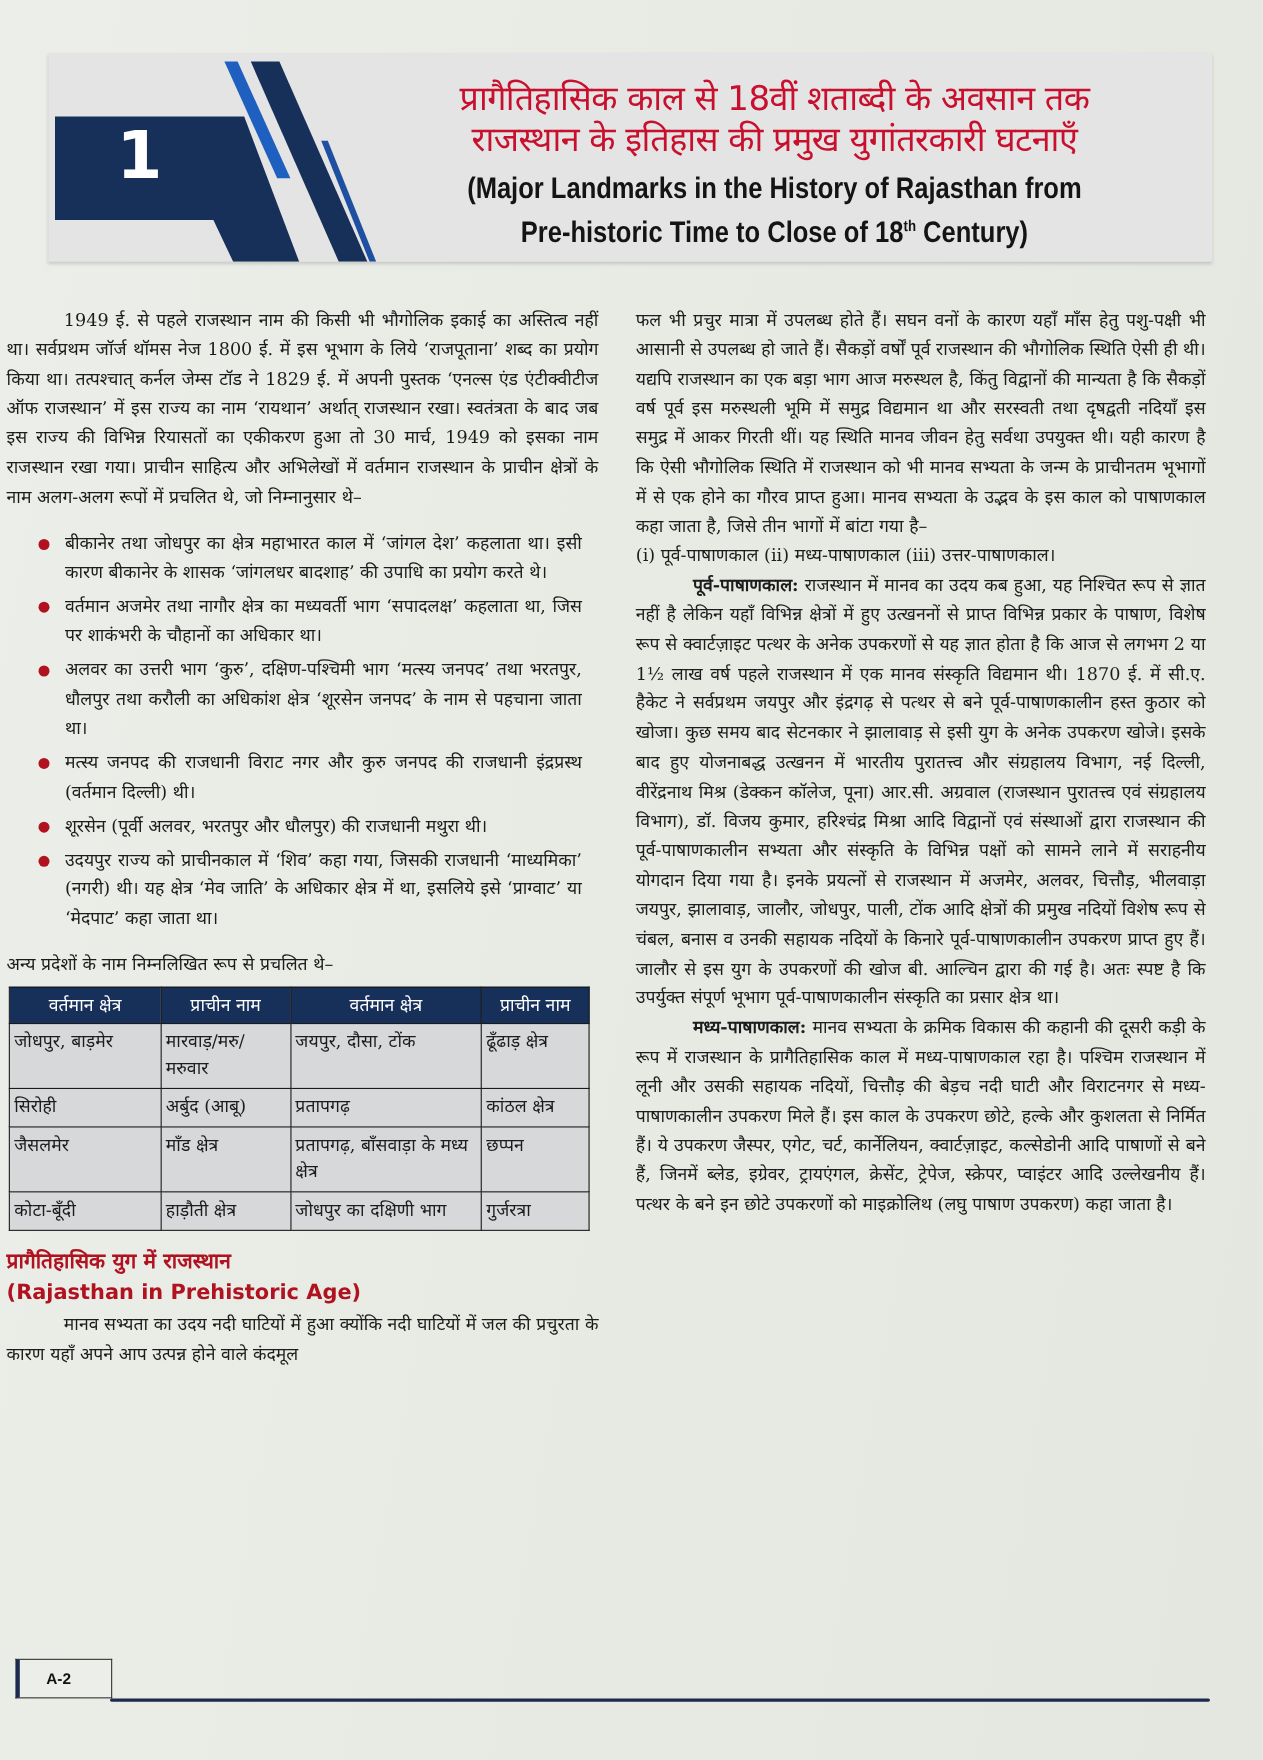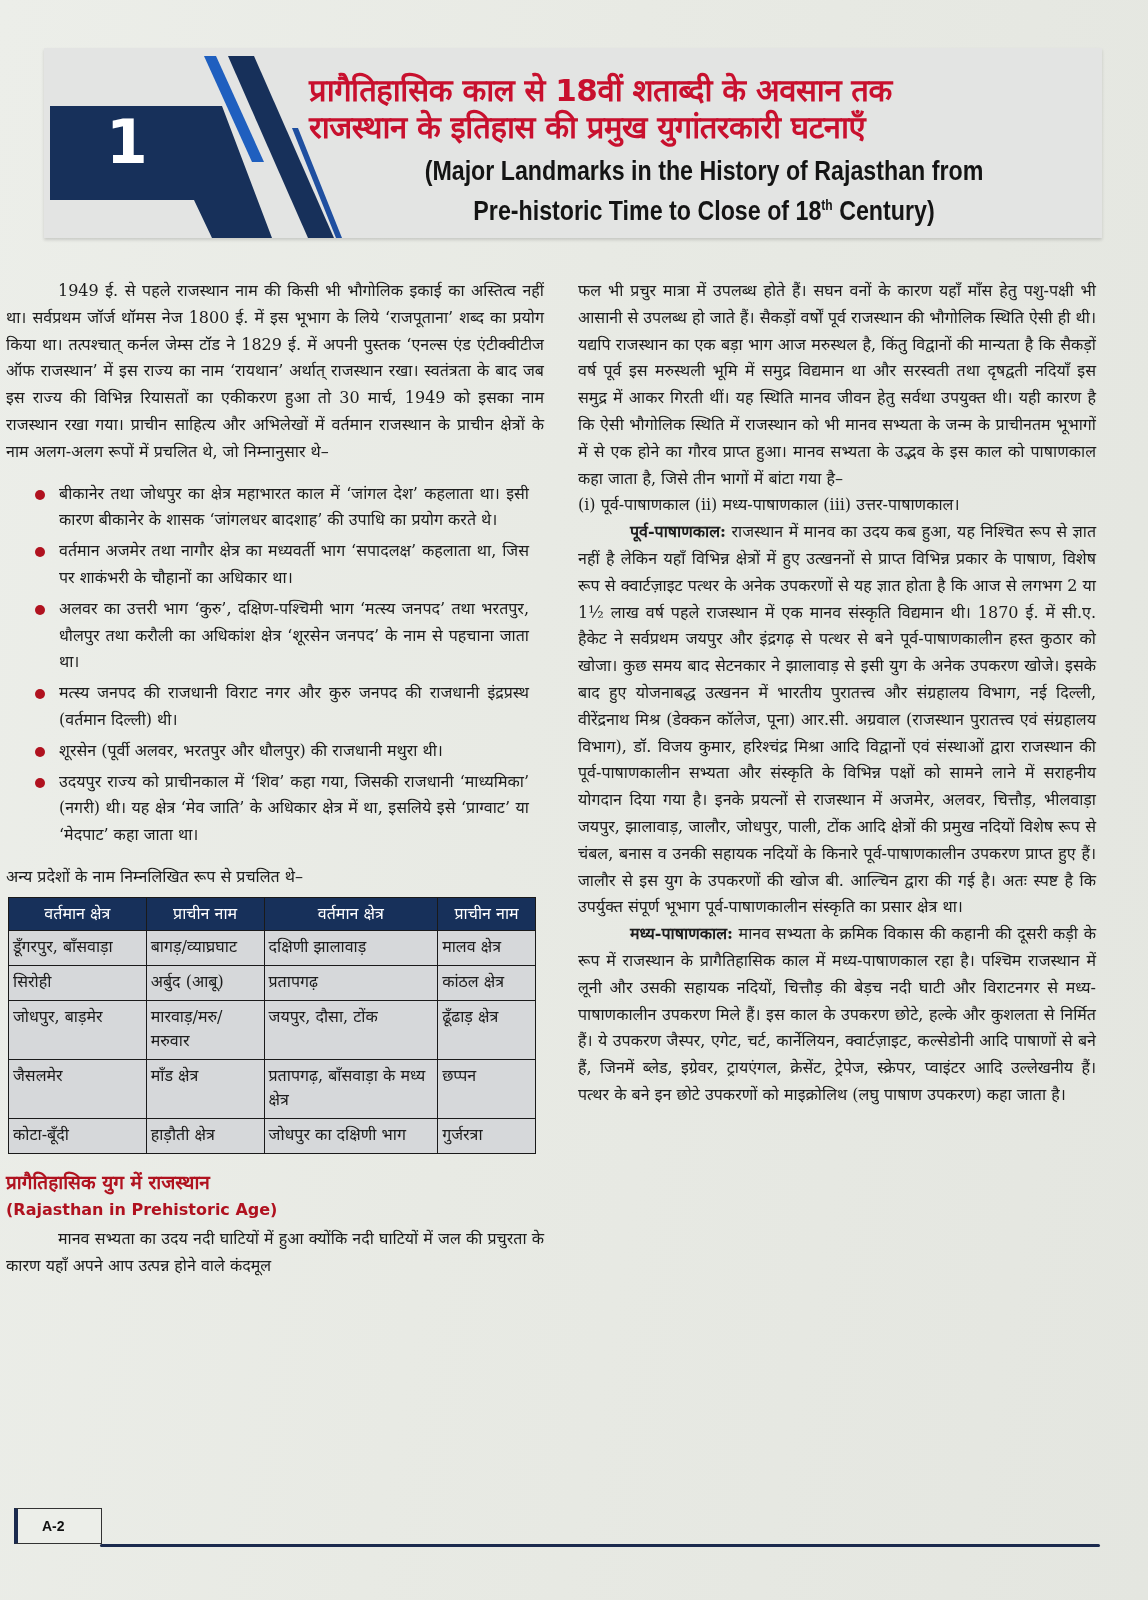--- a/index.html
+++ b/index.html
@@ -23,22 +23,22 @@
     box-shadow: 0 2px 3px rgba(0,0,0,0.15);
   }
   .banner svg.deco { position: absolute; left: 0; top: 0; }
   .chapter-num {
     position: absolute; left: 62px; top: 58px; width: 36px; height: 72px;
     color: #fff; font-family: "DejaVu Sans", sans-serif; font-weight: bold;
     font-size: 60px; line-height: 72px; text-align: center;
   }
   .title-hi {
     position: absolute; left: 265px; width: 790px;
-    font-family: "DejaVu Sans", sans-serif; font-weight: bold;
-    color: #c8102e; font-size: 31px; line-height: 40px; 
+    font-family: "DejaVu Sans", sans-serif; font-weight: normal;
+    color: #c8102e; font-size: 31px; line-height: 40px; text-align: center;
     letter-spacing: -0.5px;
   }
   .title-hi.l1 { top: 22px; }
   .title-hi.l2 { top: 59px; }
   .title-en {
     position: absolute; left: 300px; width: 720px;
     font-family: "Liberation Sans", sans-serif; font-weight: bold;
     color: #141414; font-size: 27px; line-height: 34px; text-align: center;
     transform: scaleX(0.86); transform-origin: center;
   }
@@ -83,21 +83,21 @@
   .region-table th:nth-child(2), .region-table td:nth-child(2) { width: 118px; }
   .region-table th:nth-child(3), .region-table td:nth-child(3) { width: 174px; }
   .region-table th:nth-child(4), .region-table td:nth-child(4) { width: 98px; }
 
   .section-heading {
     color: #b0121f; font-family: "DejaVu Sans", sans-serif; font-weight: bold;
     font-size: 19px; line-height: 28px; margin-top: 14px;
   }
   .section-heading-en {
     color: #b0121f; font-family: "DejaVu Sans", sans-serif; font-weight: bold;
-    font-size: 16px; line-height: 28px; margin-bottom: 2px;
+    font-size: 19px; line-height: 28px; margin-bottom: 2px;
   }
 
   
   .page-label {
     position: absolute; left: 14px; top: 1508px; width: 88px; height: 36px;
     border: 1px solid #333; border-left: 4px solid #1b2a4e;
     font-family: "Liberation Sans", sans-serif; font-weight: bold; font-size: 14px;
     line-height: 34px; padding-left: 24px; color: #111; background: #eceee9;
   }
   .footer-rule {
@@ -144,36 +144,30 @@
       <thead>
         <tr>
           <th>वर्तमान क्षेत्र</th>
           <th>प्राचीन नाम</th>
           <th>वर्तमान क्षेत्र</th>
           <th>प्राचीन नाम</th>
         </tr>
       </thead>
       <tbody>
         <tr>
-          <td>डूँगरपुर, बाँसवाड़ा</td>
-          <td>बागड़/व्याघ्रघाट</td>
-          <td>दक्षिणी झालावाड़</td>
-          <td>मालव क्षेत्र</td>
+          <td>जोधपुर, बाड़मेर</td>
+          <td>मारवाड़/मरु/ मरुवार</td>
+          <td>जयपुर, दौसा, टोंक</td>
+          <td>ढूँढाड़ क्षेत्र</td>
         </tr>
         <tr>
           <td>सिरोही</td>
           <td>अर्बुद (आबू)</td>
           <td>प्रतापगढ़</td>
           <td>कांठल क्षेत्र</td>
-        </tr>
-        <tr>
-          <td>जोधपुर, बाड़मेर</td>
-          <td>मारवाड़/मरु/ मरुवार</td>
-          <td>जयपुर, दौसा, टोंक</td>
-          <td>ढूँढाड़ क्षेत्र</td>
         </tr>
         <tr>
           <td>जैसलमेर</td>
           <td>माँड क्षेत्र</td>
           <td>प्रतापगढ़, बाँसवाड़ा के मध्य क्षेत्र</td>
           <td>छप्पन</td>
         </tr>
         <tr>
           <td>कोटा-बूँदी</td>
           <td>हाड़ौती क्षेत्र</td>

